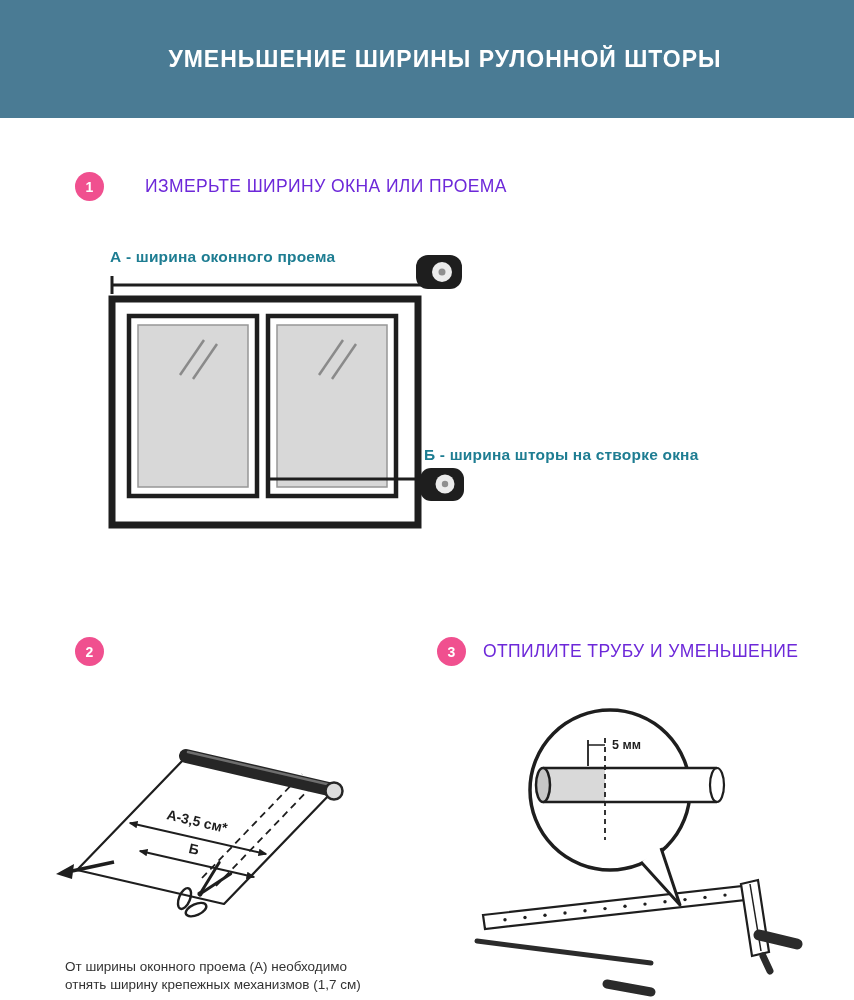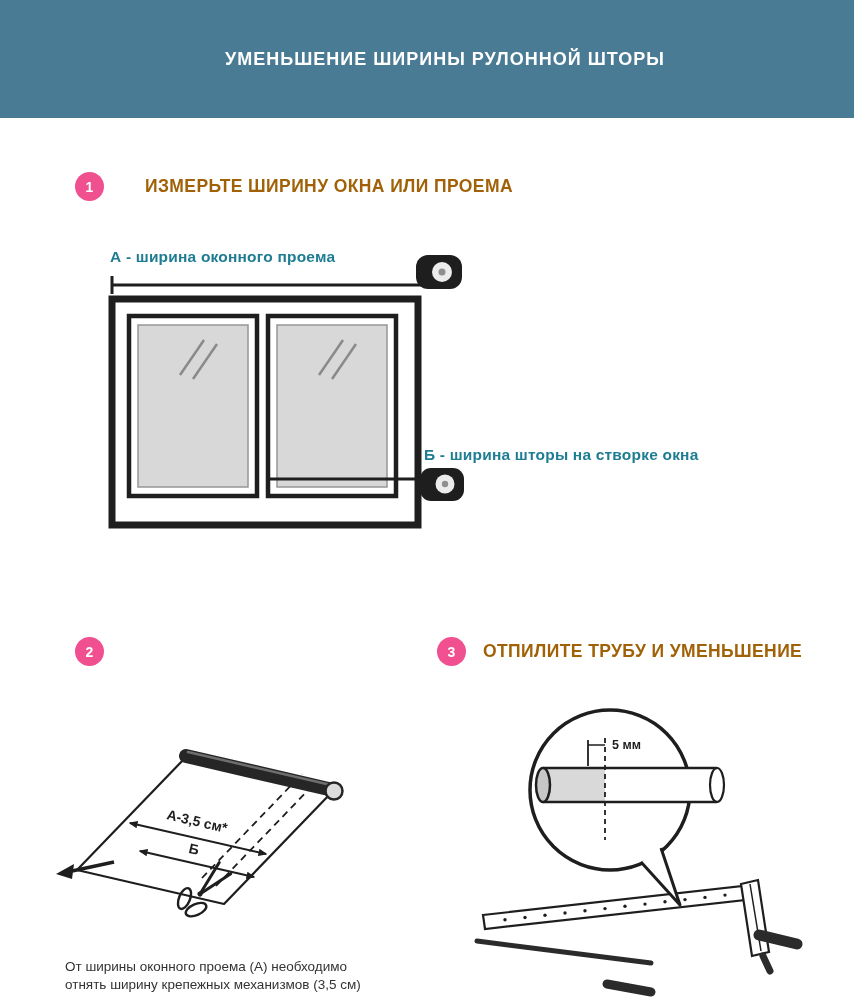--- a/index.html
+++ b/index.html
@@ -6,29 +6,29 @@
   html,body { background:#ffffff; }
   .page {
     position:relative; width:854px; height:1000px; background:#ffffff;
     overflow:hidden; font-family:"Liberation Sans", sans-serif;
   }
   .header {
     position:absolute; left:0; top:0; width:854px; height:118px;
     background:#4a7b94; display:flex; align-items:center; justify-content:center;
   }
   .header-title {
-    color:#ffffff; font-size:18px; font-weight:700; letter-spacing:1px; white-space:nowrap;margin-left:36px;
+    color:#ffffff; font-size:23px; font-weight:700; letter-spacing:1px; white-space:nowrap;margin-left:36px;
   }
   .badge {
     position:absolute; width:29px; height:29px; border-radius:50%;
     background:#f0508f; color:#ffffff; font-size:14px; font-weight:700;
     display:flex; align-items:center; justify-content:center;
   }
   .step-title {
-    position:absolute; color:#a16207; font-size:17.5px; font-weight:700;
+    position:absolute; color:#6d28d9; font-size:17.5px; font-weight:400;
     letter-spacing:0.4px; white-space:nowrap;
   }
   .illu-label {
     position:absolute; color:#1e7d92; font-size:15.5px; font-weight:600;
     letter-spacing:0.2px; white-space:nowrap;
   }
   .illu { position:absolute; }
   .caption {
     position:absolute; left:65px; top:958px; color:#333333;
     font-size:13.5px; line-height:1.35;
@@ -121,21 +121,21 @@
       <line x1="0" y1="0" x2="36" y2="-8" stroke="#1e1e1e" stroke-width="3" stroke-linecap="round"></line>
       <line x1="0" y1="0" x2="36" y2="8" stroke="#1e1e1e" stroke-width="3" stroke-linecap="round"></line>
       <circle cx="0" cy="0" r="2.6" fill="#1e1e1e"></circle>
       <ellipse cx="-14" cy="-8" rx="11" ry="5.5" fill="none" stroke="#1e1e1e" stroke-width="2.4" transform="rotate(-22 -14 -8)"></ellipse>
       <ellipse cx="-14" cy="8" rx="11" ry="5.5" fill="none" stroke="#1e1e1e" stroke-width="2.4" transform="rotate(22 -14 8)"></ellipse>
     </g>
   </svg>
 
   <div class="caption">
     <div>От ширины оконного проема (А) необходимо</div>
-    <div>отнять ширину крепежных механизмов (3,5 см)</div>
+    <div>отнять ширину крепежных механизмов (1,7 см)</div>
   </div>
 
   <div class="badge" style="left:437px;top:637px">
     <span>3</span>
   </div>
   <div class="step-title" style="left:483px;top:641px">ОТПИЛИТЕ ТРУБУ И УМЕНЬШЕНИЕ</div>
 
   <svg class="illu" style="left:455px;top:690px" width="370" height="310" viewBox="0 0 370 310">
 
     <g>

